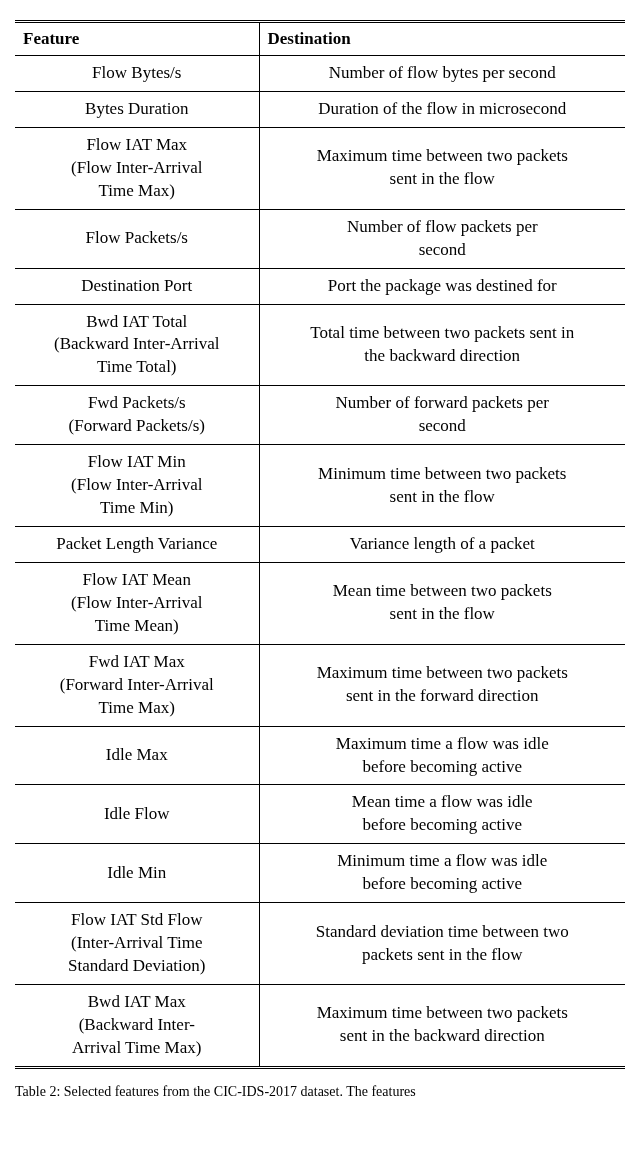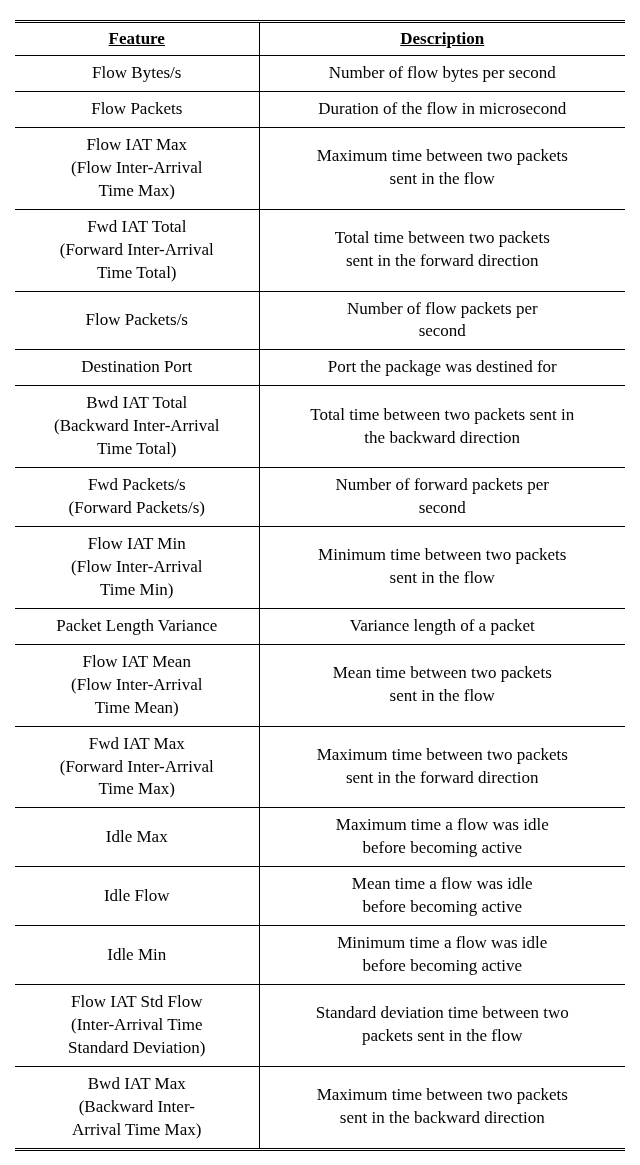--- a/index.html
+++ b/index.html
@@ -18,22 +18,21 @@
       border-collapse: collapse;
       font-size: 17px;
     }
     thead tr {
       border-top: 3px double #000;
       border-bottom: 1px solid #000;
     }
     thead th {
       font-weight: bold;
       padding: 6px 8px;
-      text-align: center;
-      text-decoration: underline;
+      text-align: left;
     }
     thead th:first-child {
       border-right: 1px solid #000;
       width: 40%;
     }
     tbody tr {
       border-bottom: 1px solid #000;
     }
     tbody tr:last-child {
       border-bottom: 3px double #000;
@@ -58,39 +57,35 @@
       line-height: 1.3;
     }
   </style>
 </head>
 <body>
 
 <table>
   <thead>
     <tr>
       <th>Feature</th>
-      <th>Description</th>
+      <th>Destination</th>
     </tr>
   </thead>
   <tbody>
       <tr>
         <td class="feat">Flow Bytes/s</td>
         <td class="desc">Number of flow bytes per second</td>
       </tr>
       <tr>
-        <td class="feat">Flow Packets</td>
+        <td class="feat">Bytes Duration</td>
         <td class="desc">Duration of the flow in microsecond</td>
       </tr>
       <tr>
         <td class="feat">Flow IAT Max<br>(Flow Inter-Arrival<br>Time Max)</td>
         <td class="desc">Maximum time between two packets<br>sent in the flow</td>
-      </tr>
-      <tr>
-        <td class="feat">Fwd IAT Total<br>(Forward Inter-Arrival<br>Time Total)</td>
-        <td class="desc">Total time between two packets<br>sent in the forward direction</td>
       </tr>
       <tr>
         <td class="feat">Flow Packets/s</td>
         <td class="desc">Number of flow packets per<br>second</td>
       </tr>
       <tr>
         <td class="feat">Destination Port</td>
         <td class="desc">Port the package was destined for</td>
       </tr>
       <tr>

